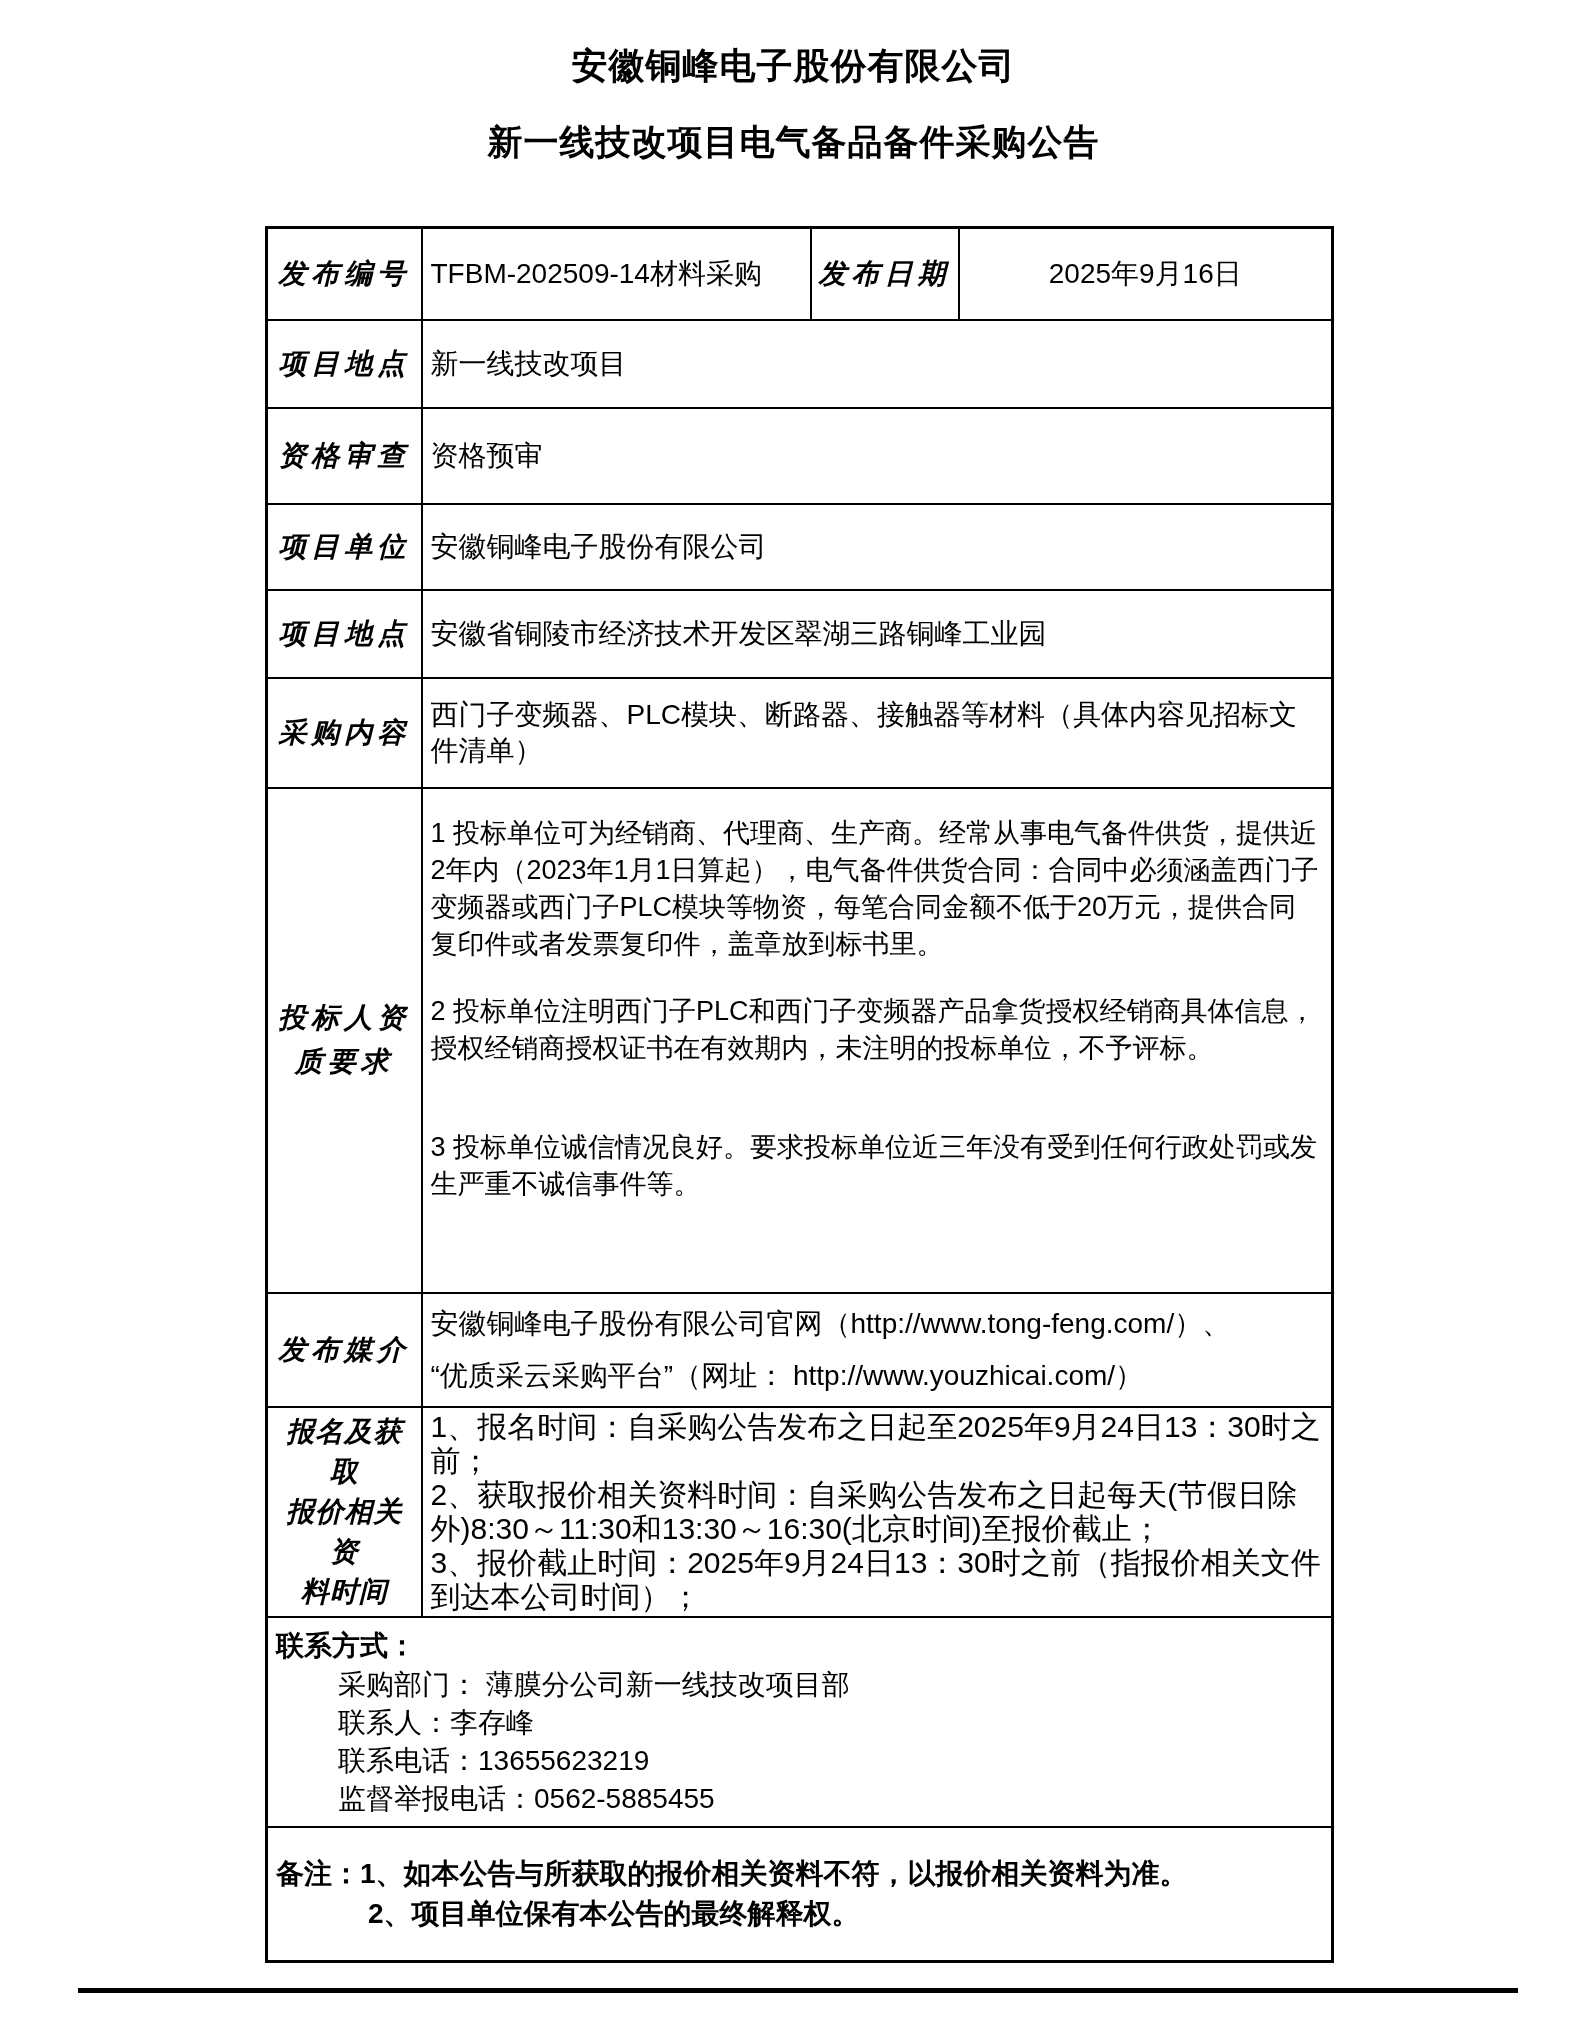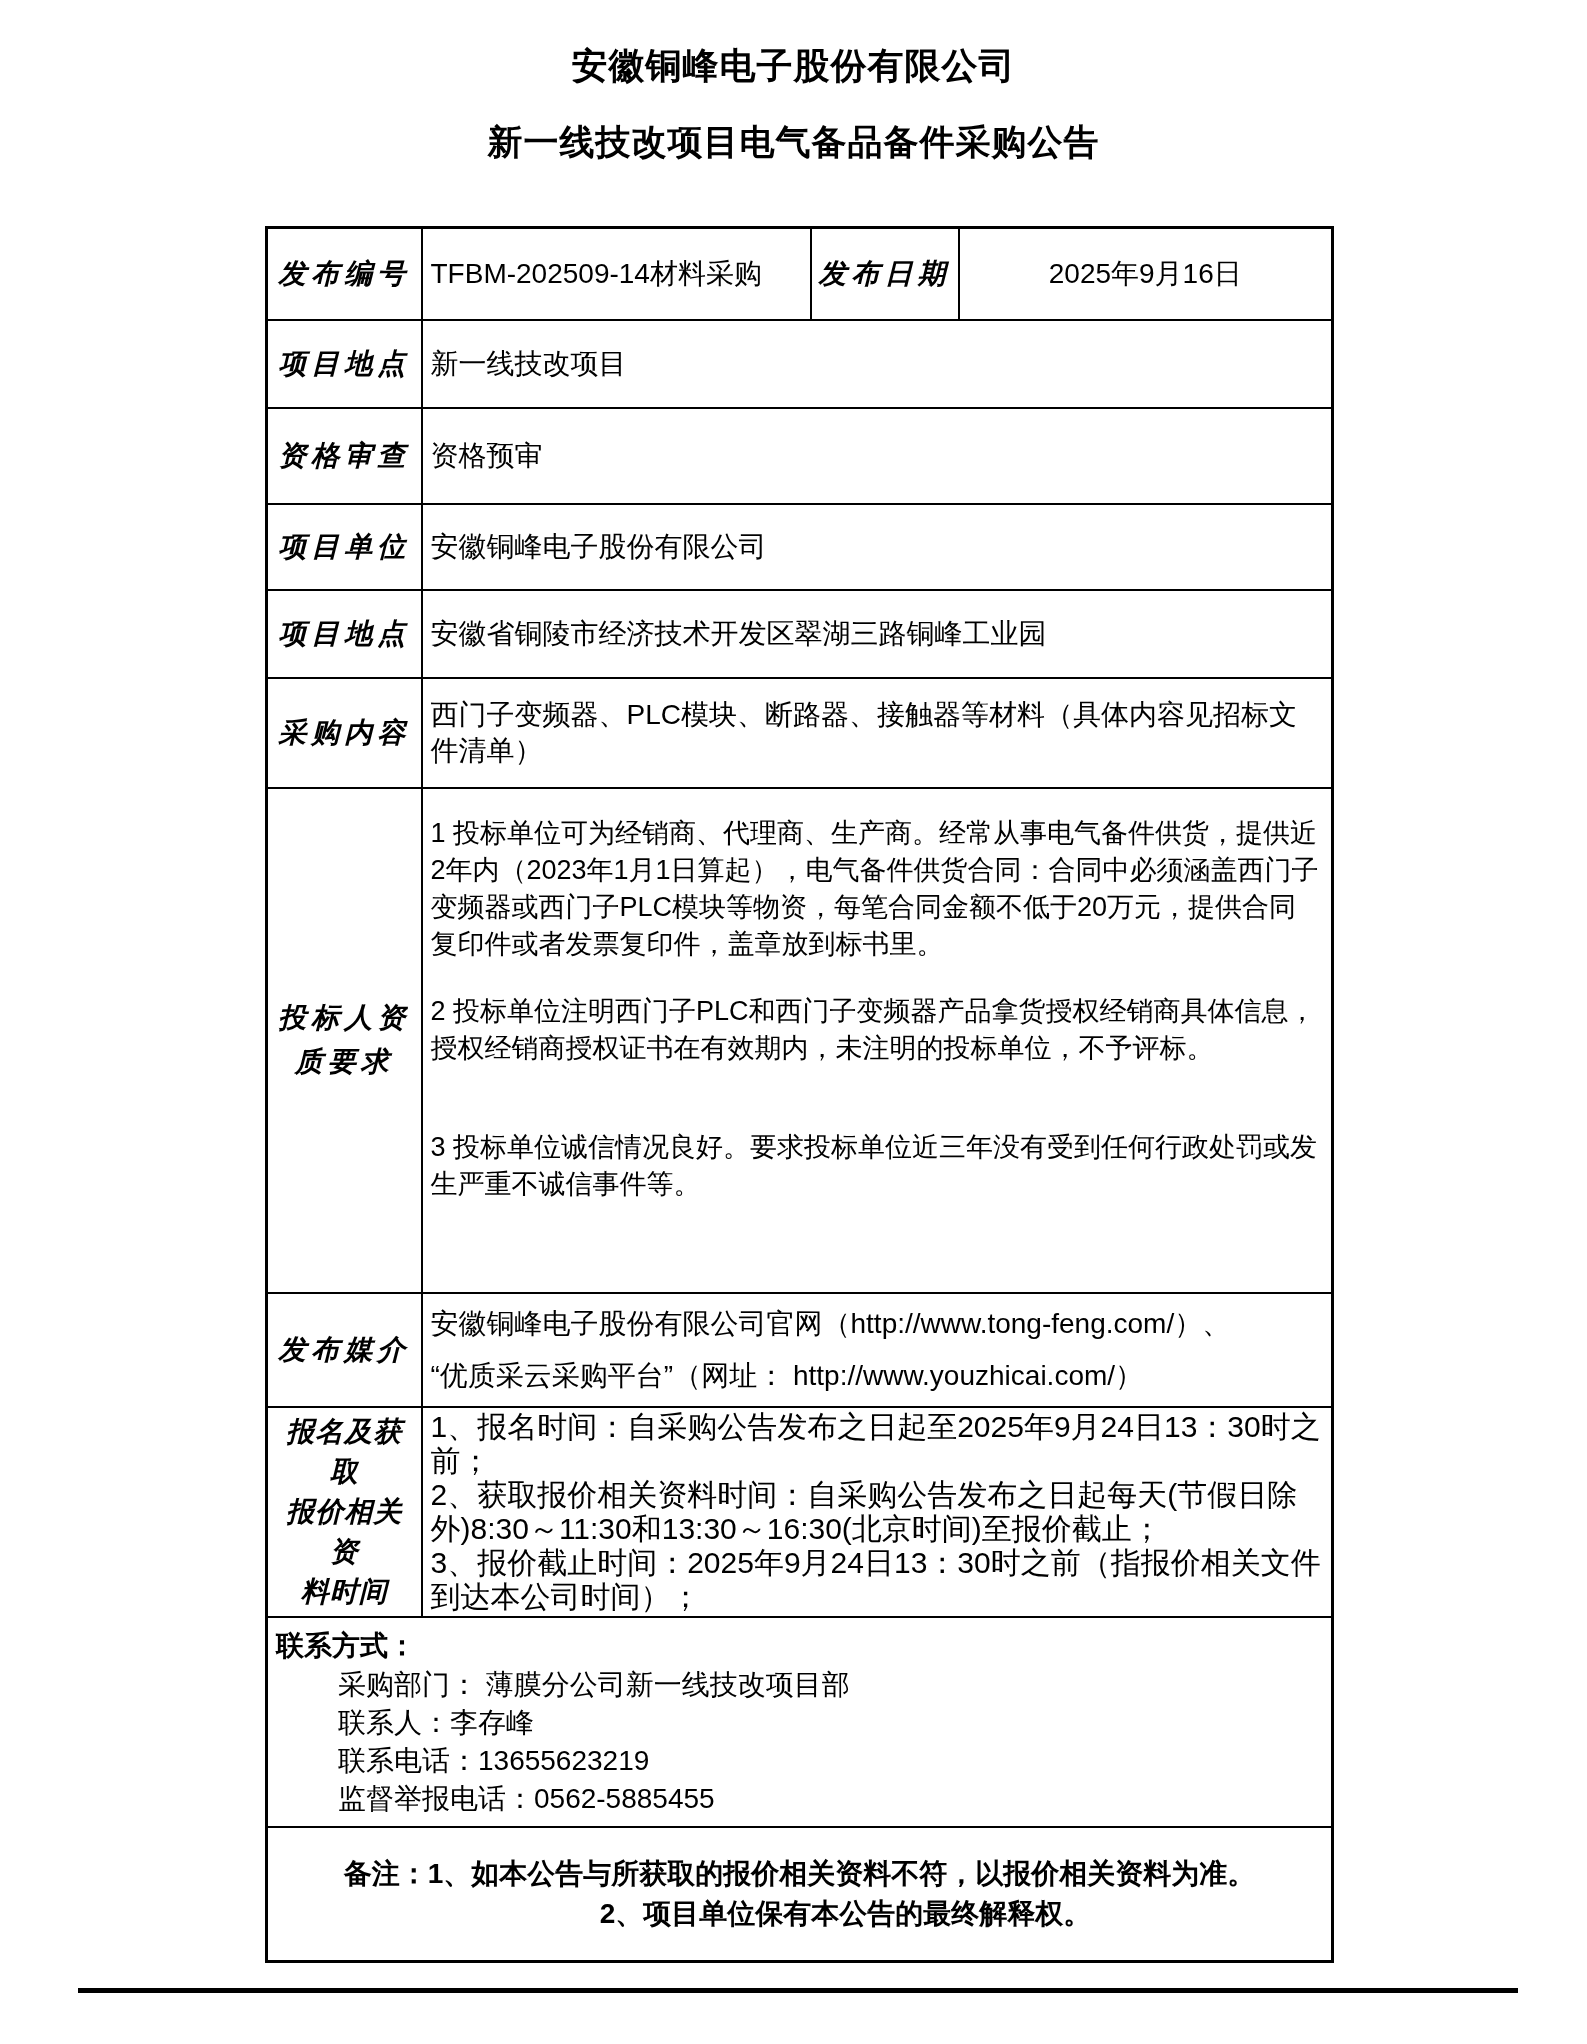--- a/index.html
+++ b/index.html
@@ -91,21 +91,20 @@
   }
   .contact-line {
     padding-left: 62px;
     line-height: 38px;
   }
   td.cell-notes {
     vertical-align: middle;
     font-size: 28px;
     font-weight: bold;
     padding: 10px 8px;
-    text-align: center;
   }
   .notes-line-1 { line-height: 40px; }
   .notes-line-2 { line-height: 40px; padding-left: 92px; }
   .footer-rule {
     position: absolute;
     left: 78px;
     top: 1988px;
     width: 1440px;
     height: 5px;
     background: #000000;

